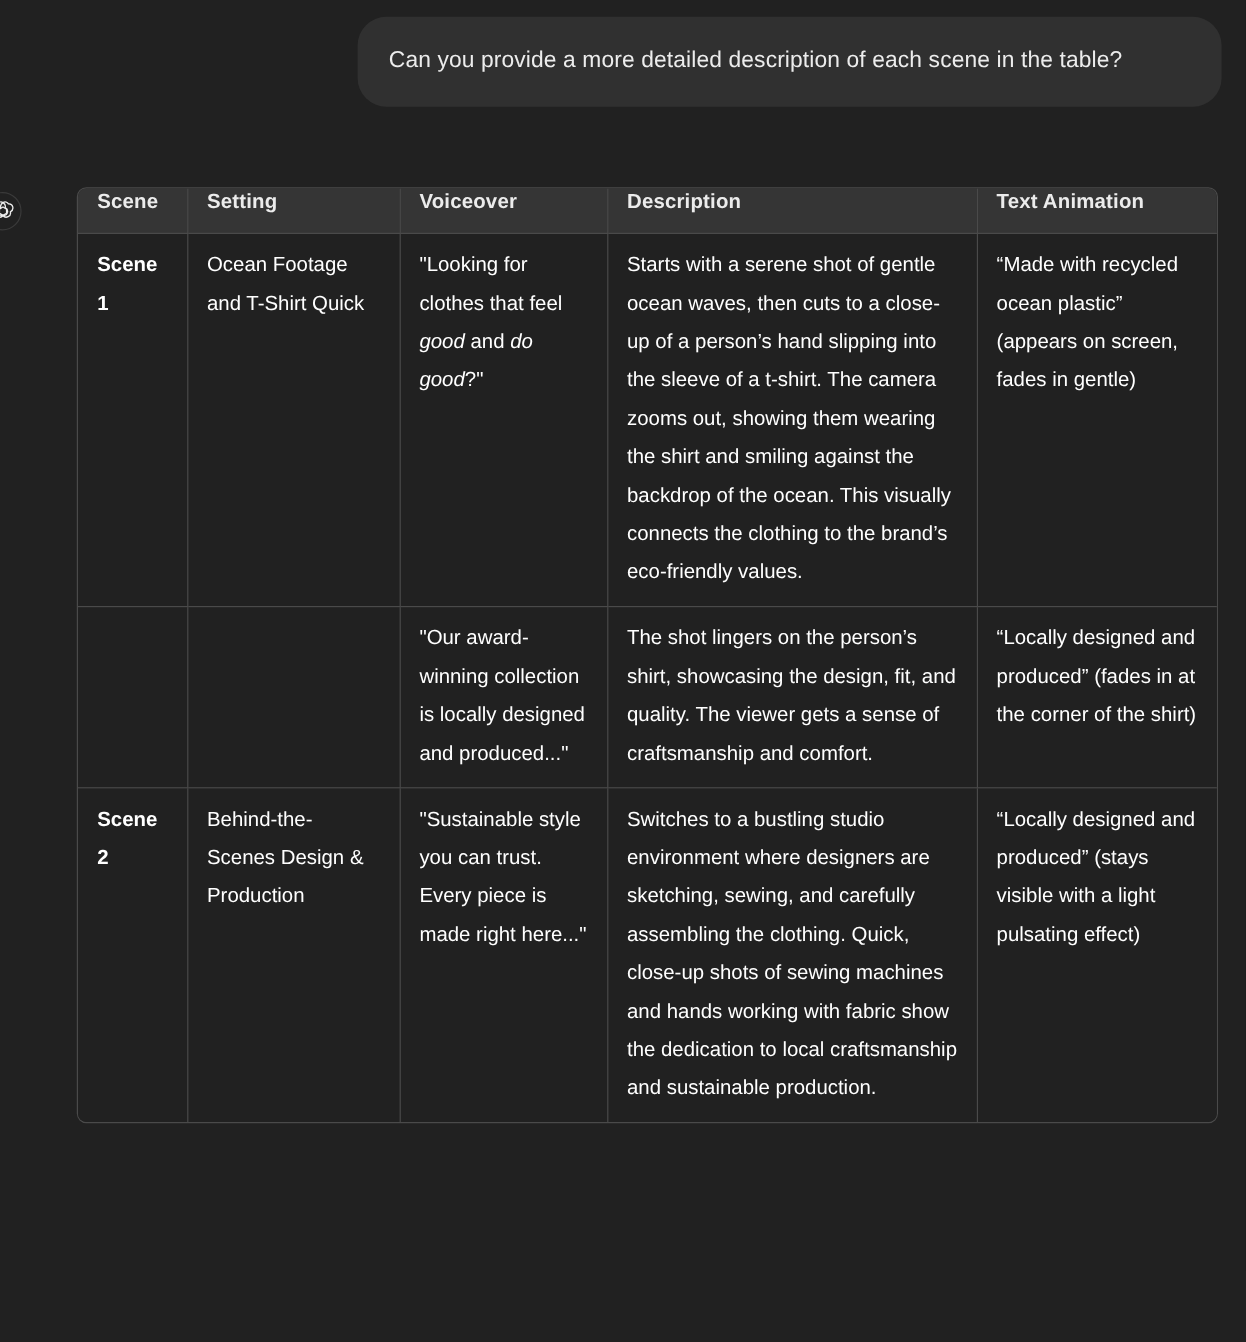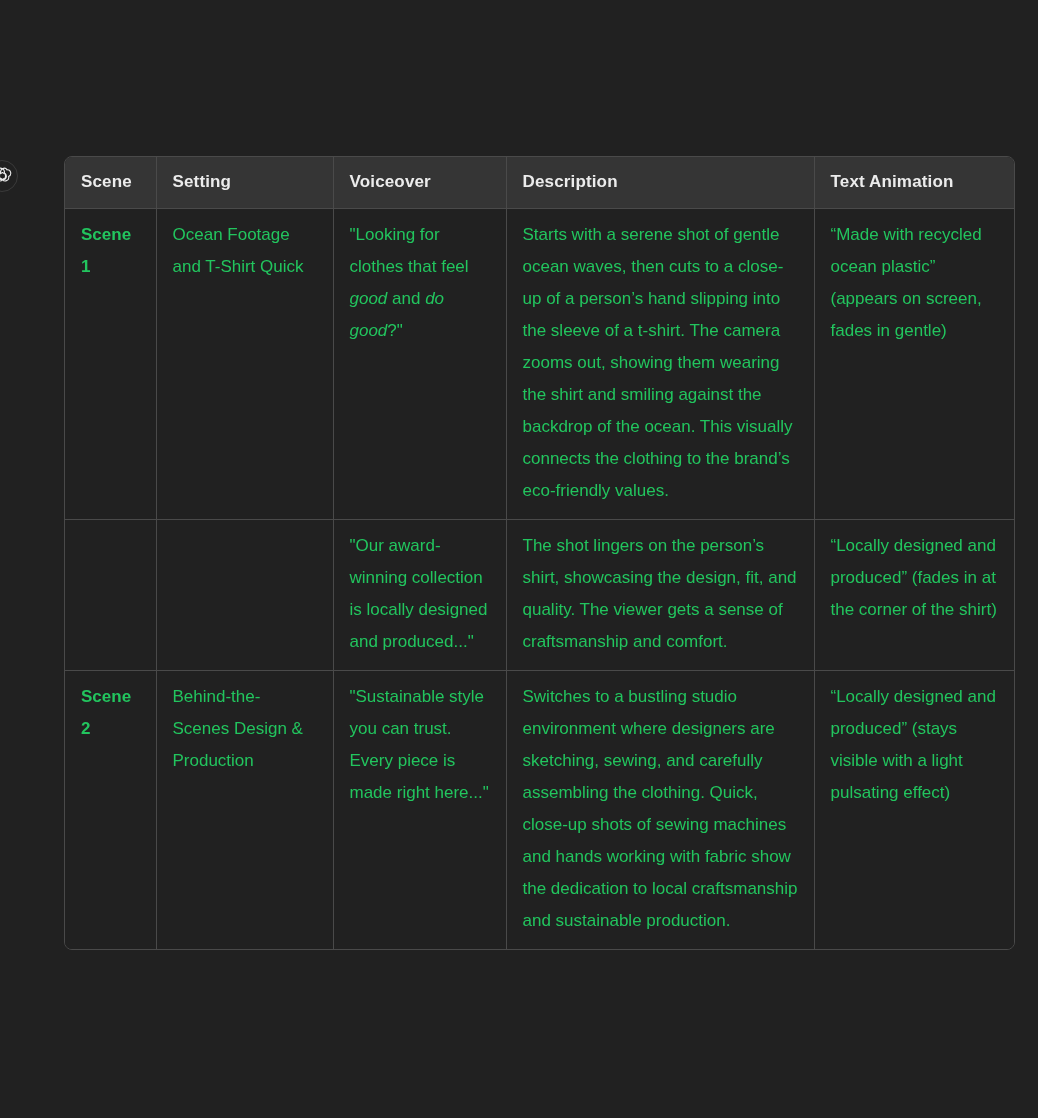--- a/index.html
+++ b/index.html
@@ -107,29 +107,29 @@
   table.scene-table th:last-child,
   table.scene-table td:last-child {
     border-right: none;
   }
   table.scene-table thead th {
     background: #353535;
     font-weight: bold;
     font-size: 17px;
     line-height: 22px;
     color: #ececec;
-    padding-top: 14px;
+    padding-top: 0;
     padding-bottom: 15px;
     letter-spacing: 0.15px;
   }
   table.scene-table tbody td {
     background: #212121;
     font-size: 17px;
     line-height: 32px;
-    color: #22c55e;
+    color: #ffffff;
     padding-top: 10px;
     padding-bottom: 12px;
   }
   table.scene-table tbody td.scene-cell {
     font-weight: bold;
   }
   table.scene-table tbody tr:last-child td {
     border-bottom: none;
   }
 
@@ -139,20 +139,23 @@
   .col-desc    { width: 308px; }
   .col-anim    { width: 202px; }
 
   em { font-style: italic; }
 </style>
 </head>
 <body>
 
 <div class="viewport">
 
+  <div class="user-turn">
+    <div class="user-bubble">Can you provide a more detailed description of each scene in the table?</div>
+  </div>
 
   <div class="assistant-turn">
 
     <div class="avatar">
       <span>
         <svg width="21" height="21" viewBox="0 0 24 24" fill="none" stroke="#ececec" stroke-width="1.25" stroke-linecap="round" stroke-linejoin="round">
           <path d="M12 3.2c1.9-1.1 4.2-.5 5.2 1.2 1.9-.2 3.7 1.1 4.1 3 .4 1.9-.6 3.8-2.3 4.6.5 1.8-.4 3.8-2.1 4.6-1.7.9-3.8.4-5-1.1-1.9.2-3.7-1-4.2-2.9-.4-1.9.5-3.8 2.2-4.6-.5-1.9.4-3.8 2.1-4.8z"></path>
           <path d="M12 3.2c-1.9-1.1-4.2-.5-5.2 1.2-1.9-.2-3.7 1.1-4.1 3-.4 1.9.6 3.8 2.3 4.6-.5 1.8.4 3.8 2.1 4.6 1.7.9 3.8.4 5-1.1 1.9.2 3.7-1 4.2-2.9.4-1.9-.5-3.8-2.2-4.6.5-1.9-.4-3.8-2.1-4.8z"></path>
           <path d="M8.6 9.4l3.4-2 3.4 2v4l-3.4 2-3.4-2z"></path>
         </svg>

